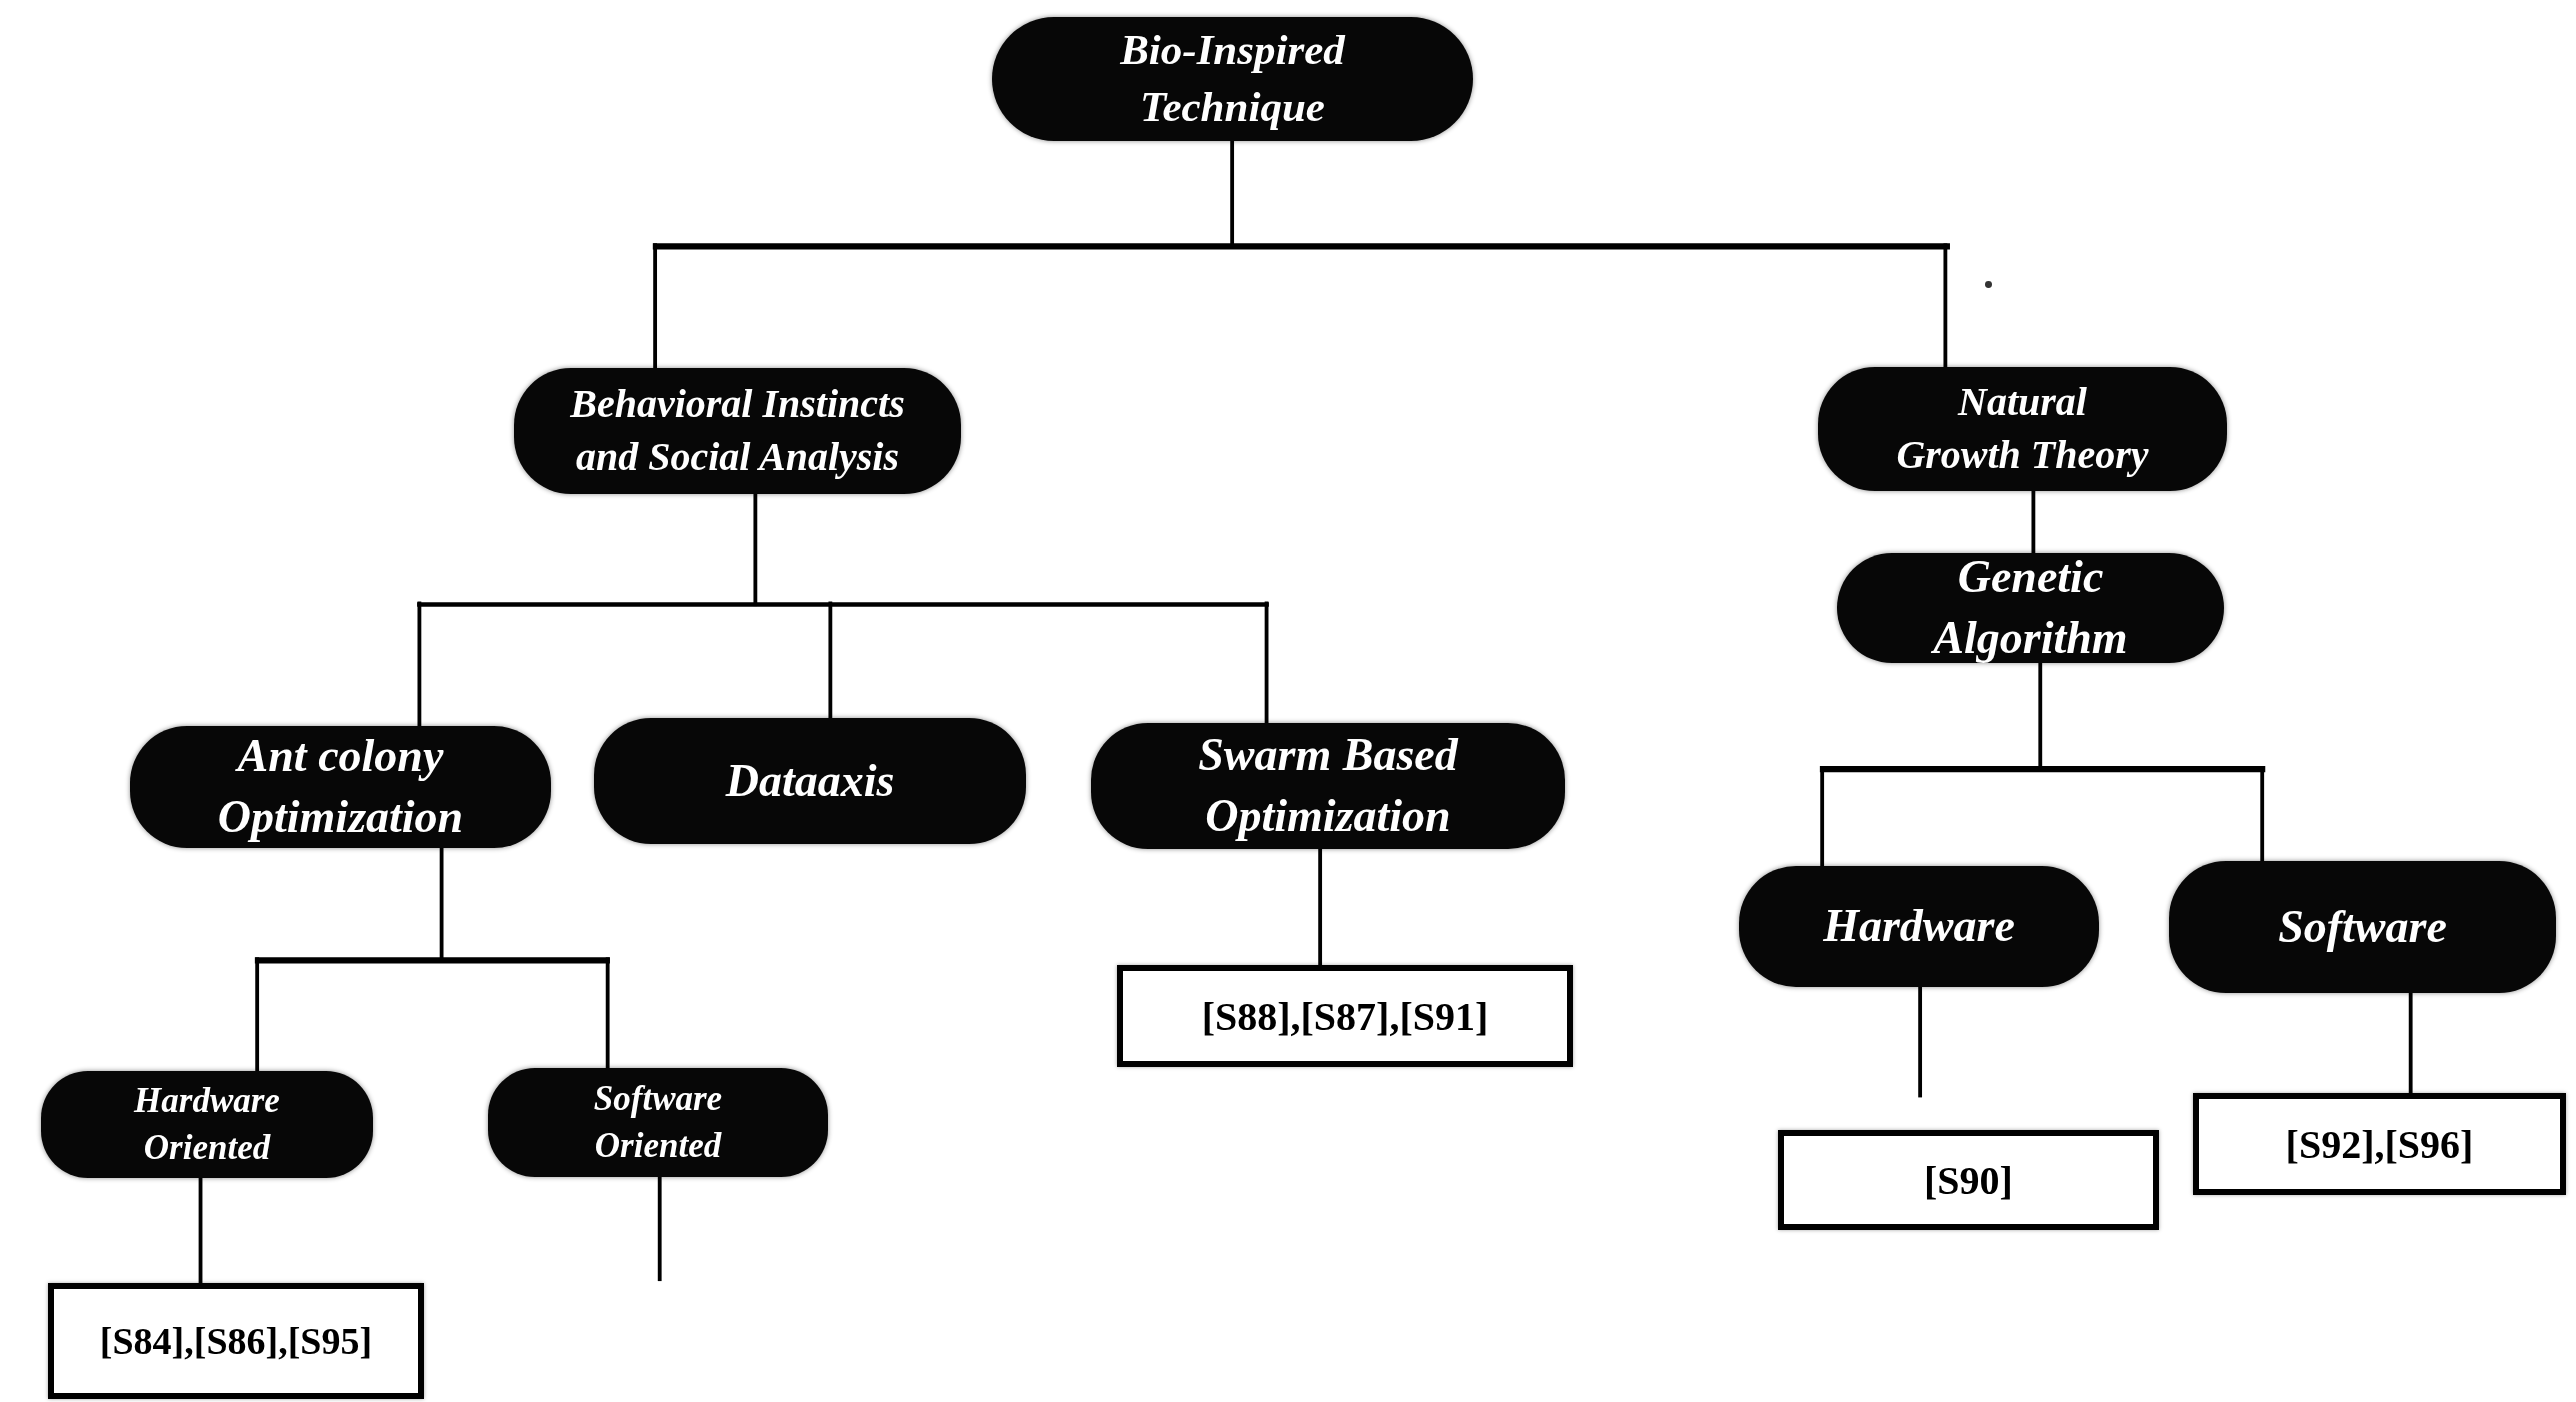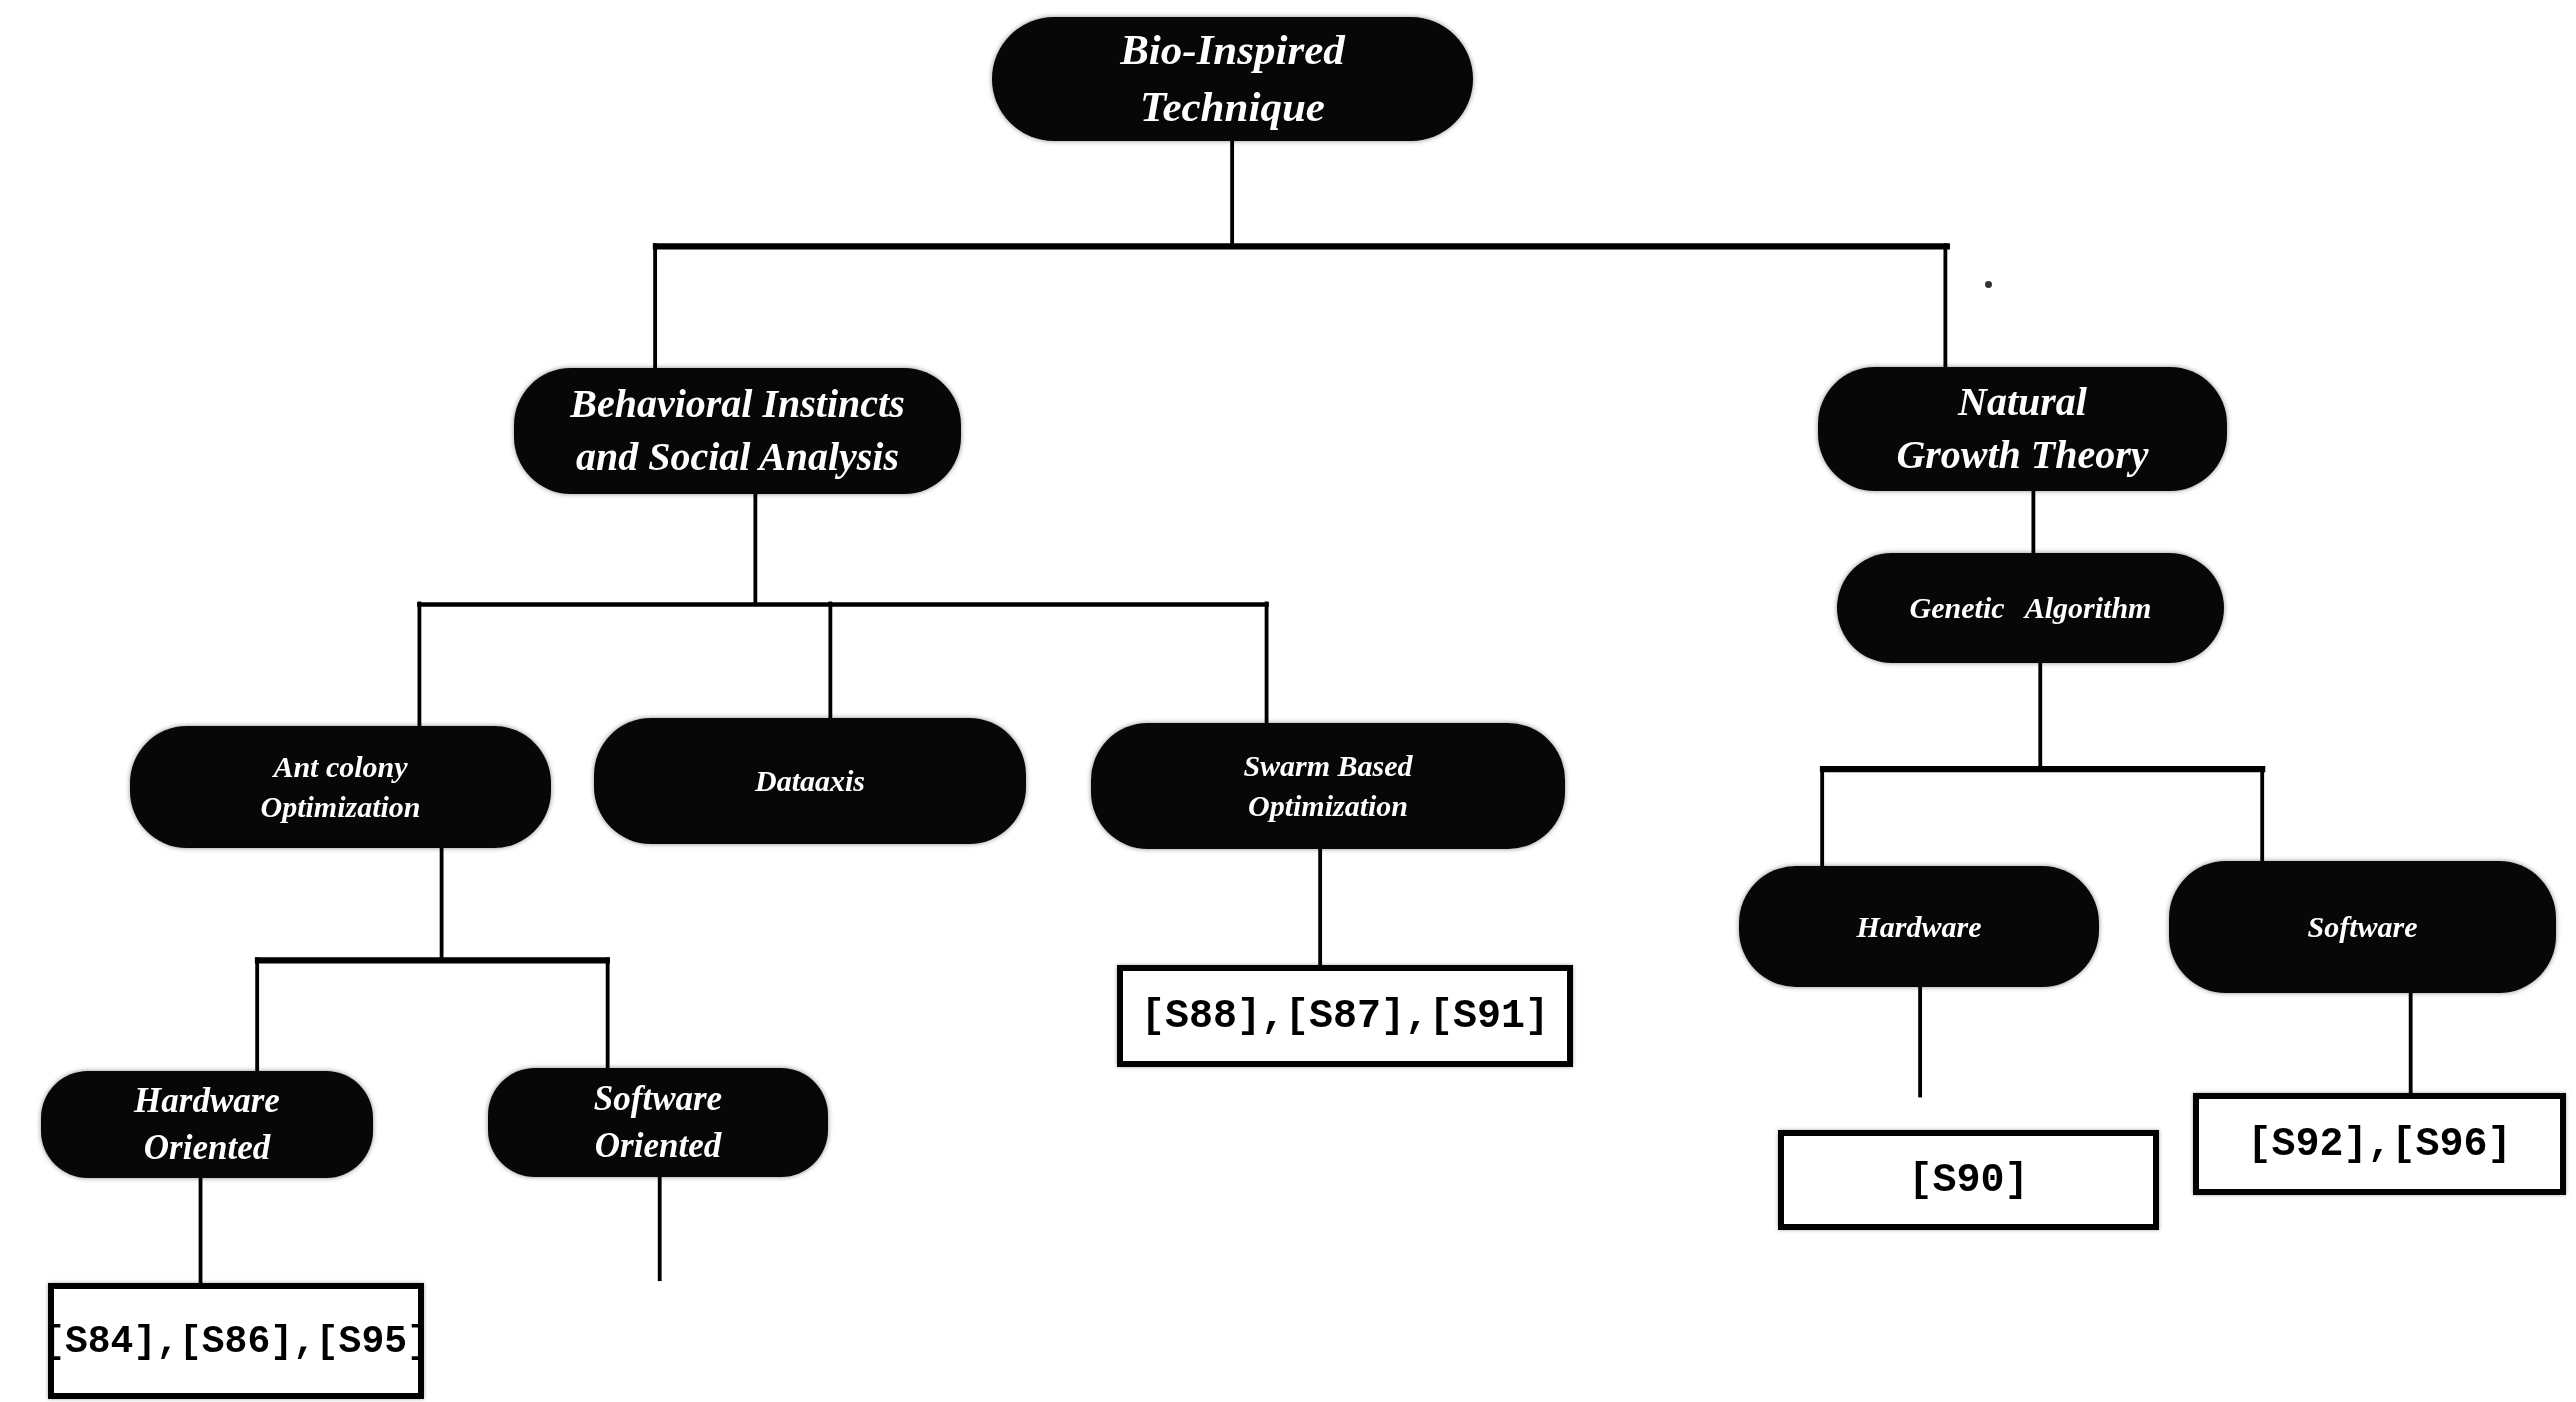--- a/index.html
+++ b/index.html
@@ -39,34 +39,33 @@
   .node .node-label {
     color: #ffffff;
     font-weight: 700;
     font-style: italic;
     white-space: pre-line;
     line-height: 1.32;
     padding: 0 15.3px;
   }
   .fs56 .node-label { font-size: 43px; }
   .fs52 .node-label { font-size: 40px; }
-  .fs50 .node-label { font-size: 30px; font-family: Liberation Serif, serif; }
+  .fs50 .node-label { font-size: 46px; font-family: Liberation Serif, serif; }
   .fs46 .node-label { font-size: 35px; }
   .ws-wide .node-label { word-spacing: 13.8px; }
 
   .refbox {
     position: absolute;
     background: #ffffff;
     border: 6.1px solid #000000;
     display: flex;
     align-items: center;
     justify-content: center;
     text-align: center;
     box-shadow: 0 0 3.8px rgba(0,0,0,0.35);
-    font-family: Liberation Mono, monospace;
   }
   .refbox .ref-label {
     color: #000000;
     font-weight: 700;
     font-size: 40px;
     white-space: nowrap;
   }
   .refbox.small-text .ref-label { font-size: 38px; }
 
   .stray-dot {

